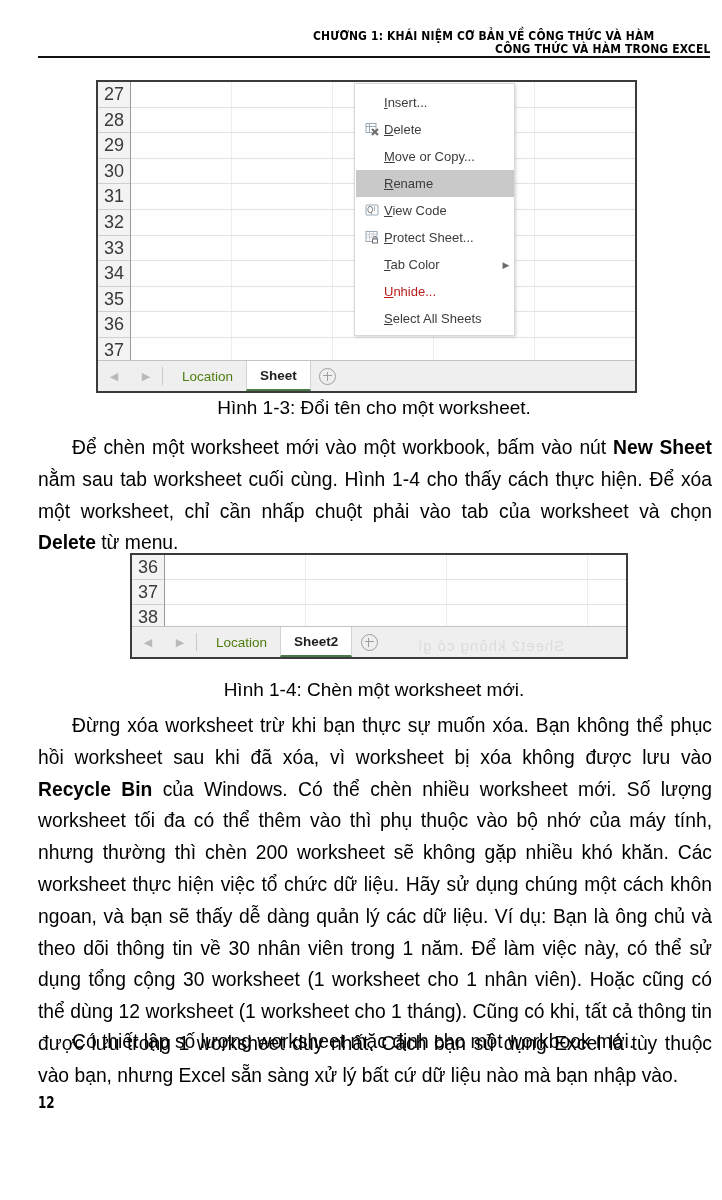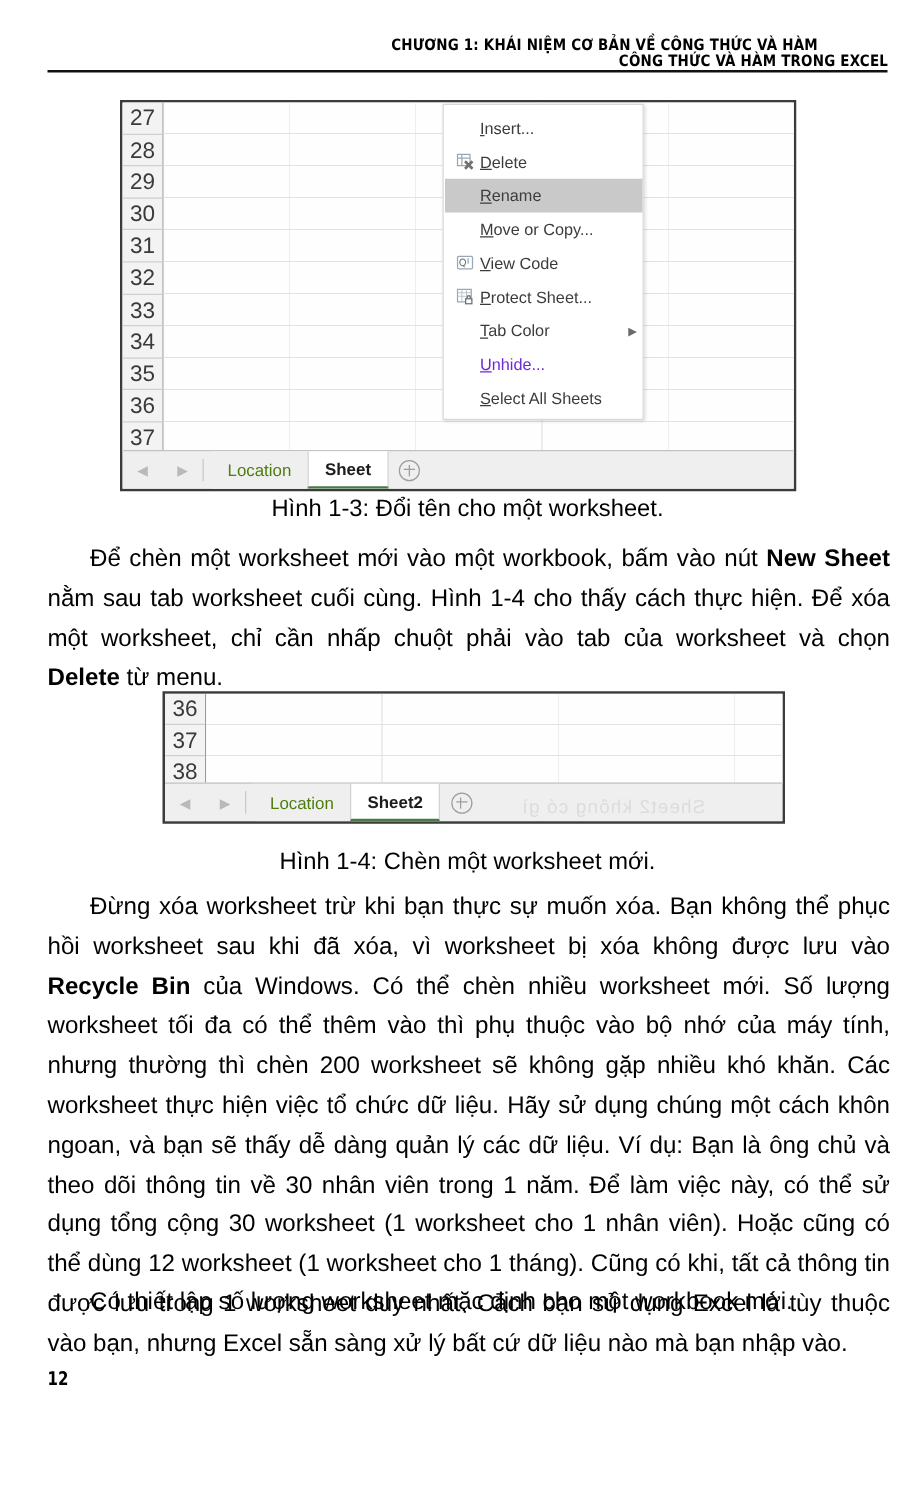--- a/index.html
+++ b/index.html
@@ -205,21 +205,21 @@
   .ctx-item {
     height: 27px;
     display: flex;
     align-items: center;
     font-size: 13px;
     color: #3c3c3c;
     padding-left: 4px;
     box-sizing: border-box;
   }
   .ctx-item.highlight { background: #c9c9c9; }
-  .ctx-item.disabled  { color: #6d28d9; }
+  .ctx-item.disabled  { color: #b91c1c; }
   .ctx-icon {
     width: 24px;
     flex: 0 0 24px;
     display: flex;
     align-items: center;
     justify-content: center;
   }
   .ctx-label { flex: 1 1 auto; white-space: nowrap; }
   .ctx-label .u { text-decoration: underline; }
   .submenu-arrow {
@@ -322,28 +322,28 @@
           <svg width="15" height="15" viewBox="0 0 15 15">
             <rect x="1" y="1.5" width="10" height="9" fill="none" stroke="#9aa7b5" stroke-width="1"></rect>
             <line x1="1" y1="4.5" x2="11" y2="4.5" stroke="#9aa7b5" stroke-width="1"></line>
             <line x1="4.5" y1="1.5" x2="4.5" y2="10.5" stroke="#9aa7b5" stroke-width="1"></line>
             <path d="M7 7 L13 13 M13 7 L7 13" stroke="#6f6f6f" stroke-width="2.1" fill="none"></path>
           </svg>
         </span>
         <span class="ctx-label"><span class="u">D</span>elete</span>
         <span class="submenu-arrow"></span>
       </div>
+      <div class="ctx-item">
+        <span class="ctx-icon"></span>
+        <span class="ctx-label"><span class="u">M</span>ove or Copy...</span>
+        <span class="submenu-arrow"></span>
+      </div>
       <div class="ctx-item highlight">
         <span class="ctx-icon"></span>
         <span class="ctx-label"><span class="u">R</span>ename</span>
-        <span class="submenu-arrow"></span>
-      </div>
-      <div class="ctx-item">
-        <span class="ctx-icon"></span>
-        <span class="ctx-label"><span class="u">M</span>ove or Copy...</span>
         <span class="submenu-arrow"></span>
       </div>
       <div class="ctx-item">
         <span class="ctx-icon">
           <svg width="15" height="15" viewBox="0 0 15 15">
             <rect x="1" y="2" width="12" height="10" rx="1" fill="none" stroke="#9aa7b5" stroke-width="1"></rect>
             <text x="2" y="10" font-size="8" font-family="DejaVu Sans, sans-serif" fill="#6f6f6f">Q</text>
             <line x1="9.5" y1="3.5" x2="9.5" y2="8" stroke="#9aa7b5" stroke-width="1"></line>
           </svg>
         </span>

